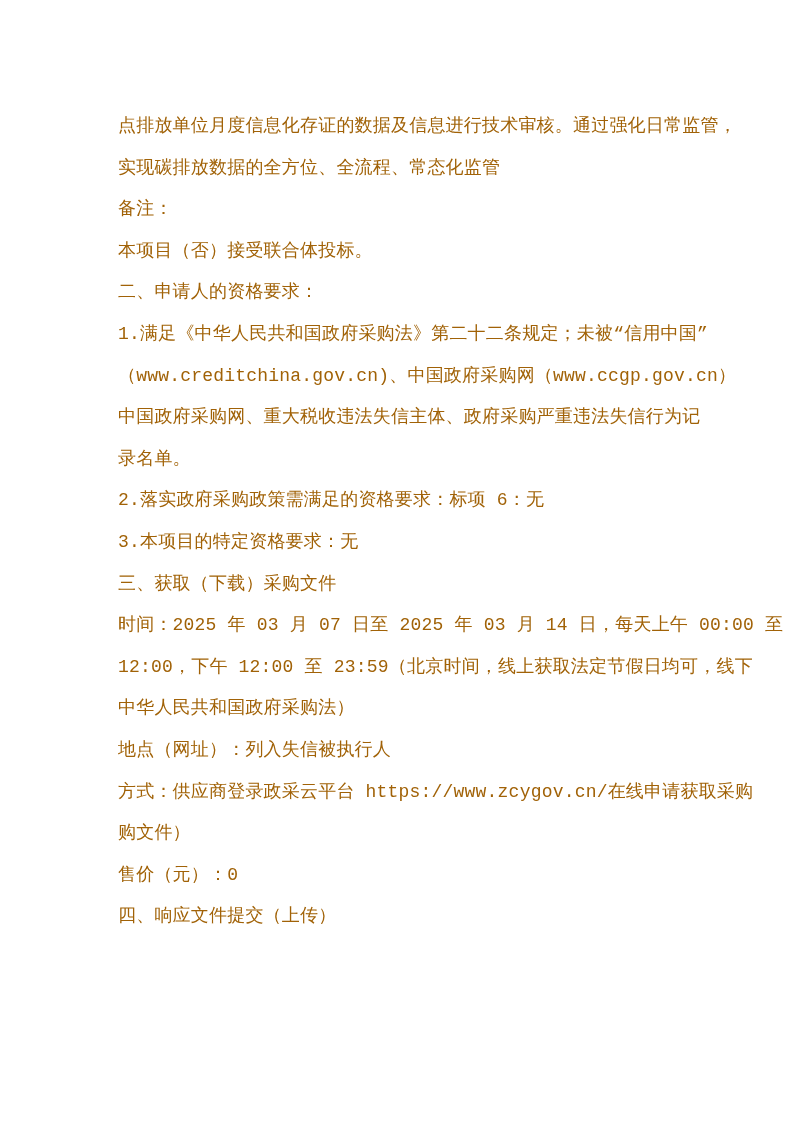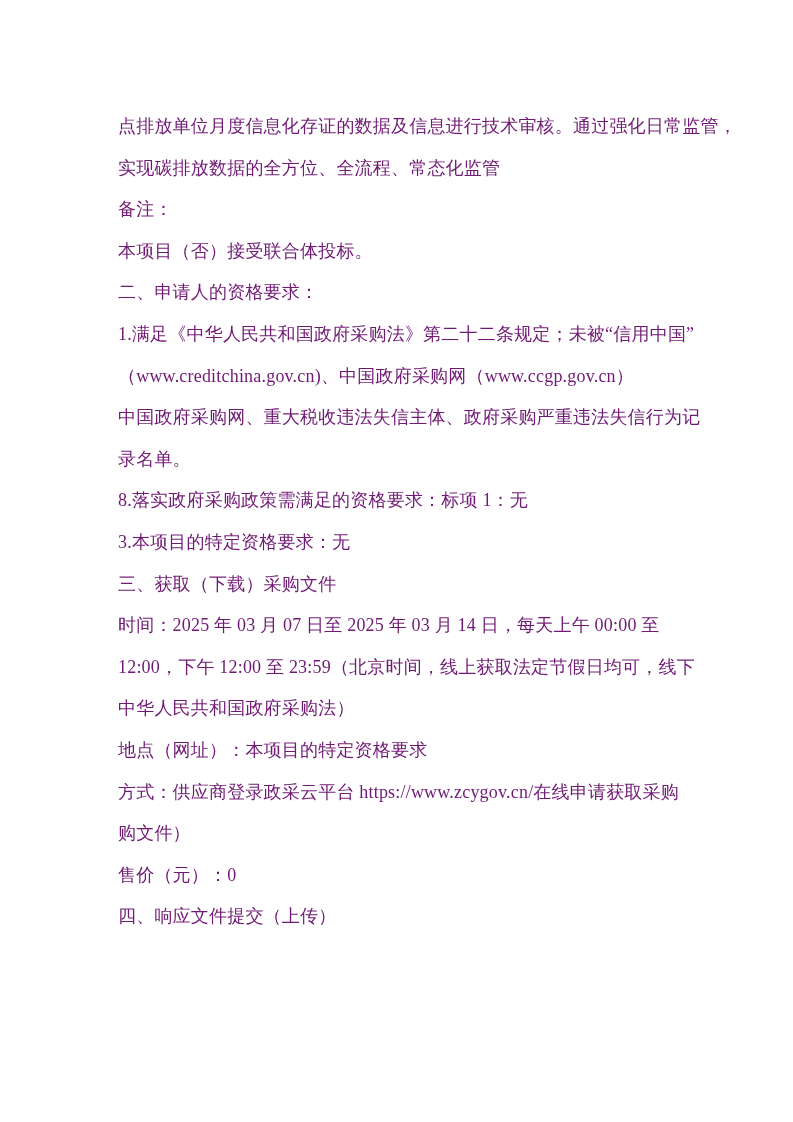--- a/index.html
+++ b/index.html
@@ -15,47 +15,47 @@
     overflow: hidden;
     font-family: "Liberation Sans", sans-serif;
   }
   .doc-body {
     position: absolute;
     left: 118px;
     top: 106px;
     width: 565px;
     font-size: 18px;
     line-height: 41.6px;
-    color: #701a75;
-    font-family: Liberation Serif, serif;
+    color: #a16207;
+    font-family: Liberation Mono, monospace;
   }
   .doc-line {
     white-space: nowrap;
     letter-spacing: 0.2px;
   }
 </style>
 </head>
 <body>
 
 <div class="page">
   <div class="doc-body">
       <div class="doc-line">点排放单位月度信息化存证的数据及信息进行技术审核。通过强化日常监管，</div>
       <div class="doc-line">实现碳排放数据的全方位、全流程、常态化监管</div>
       <div class="doc-line">备注：</div>
       <div class="doc-line">本项目（否）接受联合体投标。</div>
       <div class="doc-line">二、申请人的资格要求：</div>
       <div class="doc-line">1.满足《中华人民共和国政府采购法》第二十二条规定；未被“信用中国”</div>
       <div class="doc-line">（www.creditchina.gov.cn)、中国政府采购网（www.ccgp.gov.cn）</div>
       <div class="doc-line">中国政府采购网、重大税收违法失信主体、政府采购严重违法失信行为记</div>
       <div class="doc-line">录名单。</div>
-      <div class="doc-line">8.落实政府采购政策需满足的资格要求：标项 1：无</div>
+      <div class="doc-line">2.落实政府采购政策需满足的资格要求：标项 6：无</div>
       <div class="doc-line">3.本项目的特定资格要求：无</div>
       <div class="doc-line">三、获取（下载）采购文件</div>
       <div class="doc-line">时间：2025 年 03 月 07 日至 2025 年 03 月 14 日，每天上午 00:00 至</div>
       <div class="doc-line">12:00，下午 12:00 至 23:59（北京时间，线上获取法定节假日均可，线下</div>
       <div class="doc-line">中华人民共和国政府采购法）</div>
-      <div class="doc-line">地点（网址）：本项目的特定资格要求</div>
+      <div class="doc-line">地点（网址）：列入失信被执行人</div>
       <div class="doc-line">方式：供应商登录政采云平台 https://www.zcygov.cn/在线申请获取采购</div>
       <div class="doc-line">购文件）</div>
       <div class="doc-line">售价（元）：0</div>
       <div class="doc-line">四、响应文件提交（上传）</div>
     </div>
 </div>
 
 </body></html>

